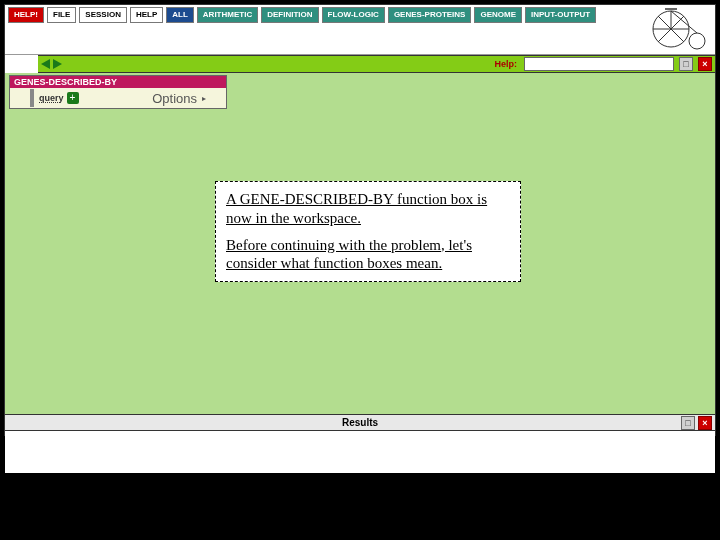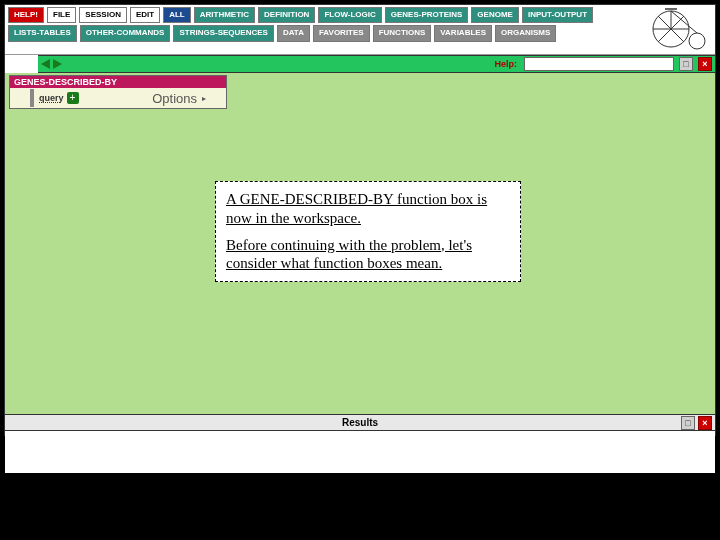--- a/index.html
+++ b/index.html
@@ -50,21 +50,21 @@
 .logo {
   position: absolute;
   right: 6px;
   top: 2px;
   width: 60px;
   height: 44px;
 }
 .workspace-bar {
   display: flex;
   align-items: center;
-  background: #22c55e;
+  background: #84cc16;
   border-top: 1px solid #333;
   border-bottom: 1px solid #333;
   height: 18px;
   padding: 0 3px;
   gap: 3px;
   margin-left: 33px;
 }
 .arrow {
   width: 0; height: 0;
   border-top: 5px solid transparent;
@@ -161,38 +161,28 @@
 </head>
 <body>
 
 <div class="app-frame">
 
   <div class="menubar">
     <div class="menurow" id="menurow1">
         <div class="menu-btn red">HELP!</div>
         <div class="menu-btn ">FILE</div>
         <div class="menu-btn ">SESSION</div>
-        <div class="menu-btn ">EDIT</div>
+        <div class="menu-btn ">HELP</div>
         <div class="menu-btn navy">ALL</div>
         <div class="menu-btn teal">ARITHMETIC</div>
         <div class="menu-btn teal">DEFINITION</div>
         <div class="menu-btn teal">FLOW-LOGIC</div>
         <div class="menu-btn teal">GENES-PROTEINS</div>
         <div class="menu-btn teal">GENOME</div>
         <div class="menu-btn teal">INPUT-OUTPUT</div>
-      </div>
-    <div class="menurow" id="menurow2">
-        <div class="menu-btn teal">LISTS-TABLES</div>
-        <div class="menu-btn teal">OTHER-COMMANDS</div>
-        <div class="menu-btn teal">STRINGS-SEQUENCES</div>
-        <div class="menu-btn grey">DATA</div>
-        <div class="menu-btn grey">FAVORITES</div>
-        <div class="menu-btn grey">FUNCTIONS</div>
-        <div class="menu-btn grey">VARIABLES</div>
-        <div class="menu-btn grey">ORGANISMS</div>
       </div>
     <div class="logo">
       <svg viewBox="0 0 60 44">
         <circle cx="22" cy="22" r="18" fill="none" stroke="#333" stroke-width="1"></circle>
         <circle cx="48" cy="34" r="8" fill="none" stroke="#333" stroke-width="1"></circle>
         <line x1="22" y1="22" x2="22" y2="4" stroke="#333"></line>
         <line x1="22" y1="22" x2="40" y2="22" stroke="#333"></line>
         <line x1="22" y1="22" x2="4" y2="22" stroke="#333"></line>
         <line x1="22" y1="22" x2="35" y2="35" stroke="#333"></line>
         <line x1="22" y1="22" x2="9" y2="35" stroke="#333"></line>

